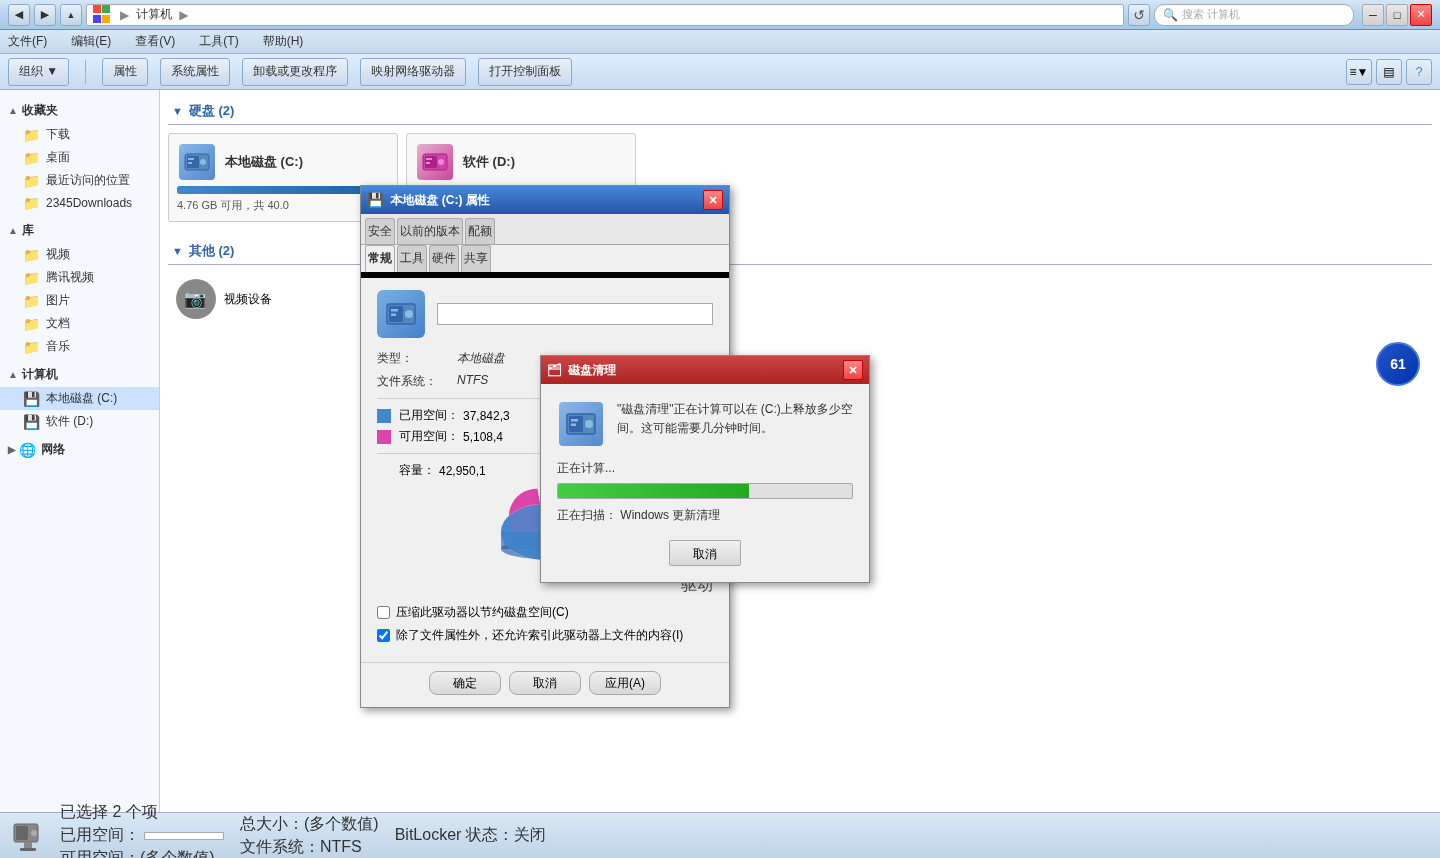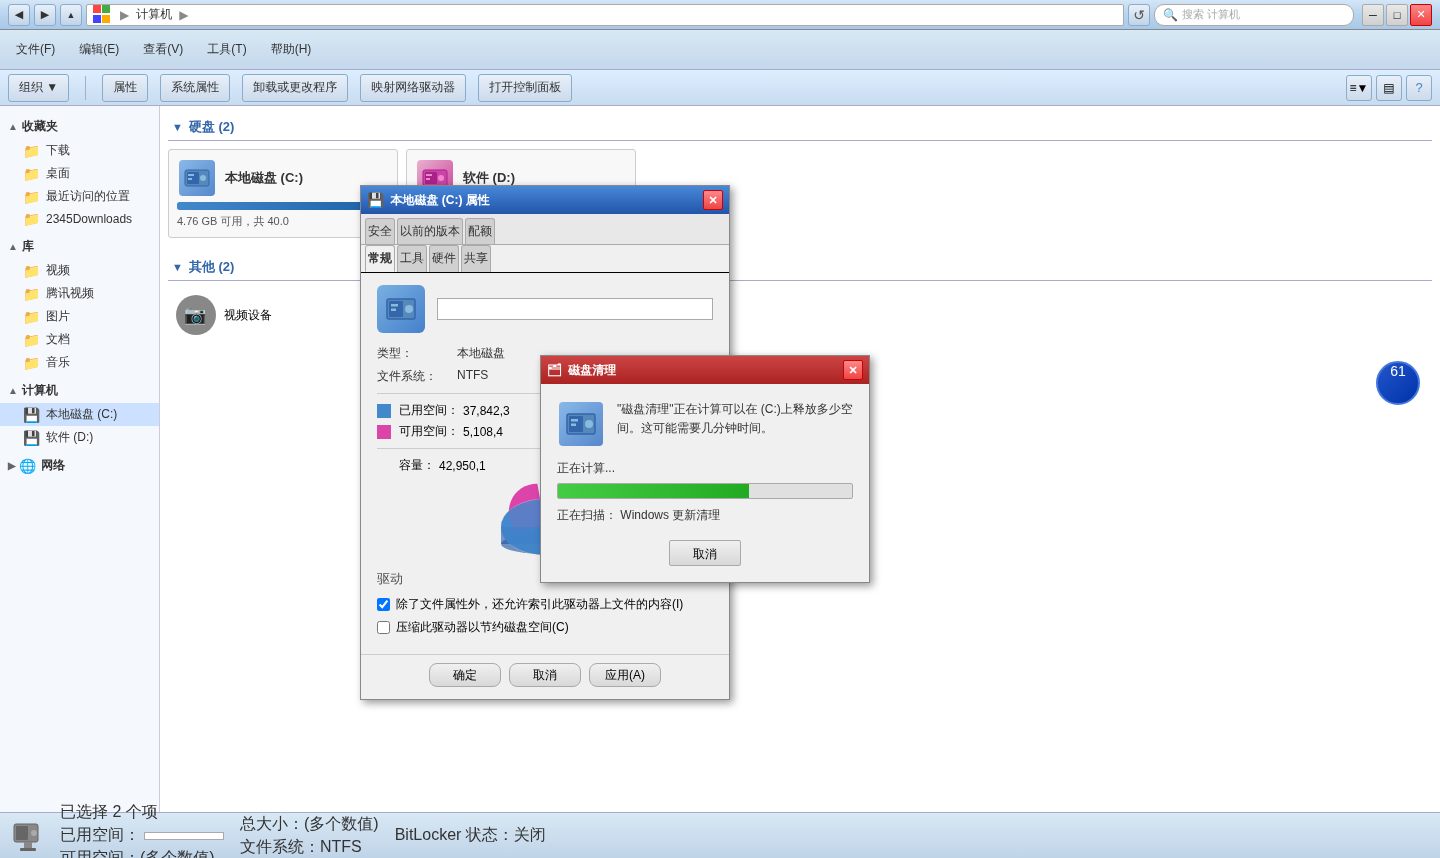--- a/index.html
+++ b/index.html
@@ -106,25 +106,25 @@
       justify-content: center;
       cursor: pointer;
       font-size: 11px;
     }
     .win-ctrl.minimize { background: linear-gradient(to bottom, #e8e8e8, #d0d0d0); border: 1px solid #aaa; }
     .win-ctrl.maximize { background: linear-gradient(to bottom, #e8e8e8, #d0d0d0); border: 1px solid #aaa; }
     .win-ctrl.close { background: linear-gradient(to bottom, #f88, #e44); border: 1px solid #c00; color: white; }
 
     
     .menu-bar {
-      height: 40px;
+      height: 24px;
       background: linear-gradient(to bottom, #d8e8f4, #c4d8ec);
       display: flex;
       align-items: center;
-      padding: 0 8px;
+      padding: 0 0;
       border-bottom: 1px solid #aac;
       gap: 8px;
     }
     .menu-item {
       padding: 2px 8px;
       font-size: 12px;
       color: #333;
       cursor: pointer;
       border-radius: 2px;
     }
@@ -476,20 +476,21 @@
       display: flex;
       margin-bottom: 6px;
       font-size: 12px;
     }
     .dialog-info-label {
       width: 80px;
       color: #333;
     }
     .dialog-info-value {
       color: #333;
+      font-style: italic;
     }
     .dialog-separator {
       height: 1px;
       background: #ccc;
       margin: 8px 0;
     }
     .dialog-space-row {
       display: flex;
       margin-bottom: 4px;
       font-size: 12px;
@@ -502,22 +503,22 @@
       display: inline-block;
     }
     .space-color-box.blue { background: #4488cc; }
     .space-color-box.pink { background: #dd44aa; }
     .dialog-pie {
       margin: 8px auto;
       display: flex;
       justify-content: center;
     }
     .dialog-drive-label-row {
-      text-align: left;
-      font-size: 13px;
+      text-align: right;
+      font-size: 16px;
       color: #555;
       margin-bottom: 4px;
     }
     .dialog-checkboxes {
       margin-top: 8px;
     }
     .dialog-checkbox-row {
       display: flex;
       align-items: center;
       gap: 6px;
@@ -911,21 +912,21 @@
     <div class="dialog-title-bar">
       <span class="dialog-title-icon">💾</span>
       <span class="dialog-title-text">本地磁盘 (C:) 属性</span>
       <div class="dialog-close-btn">✕</div>
     </div>
     <div class="dialog-tabs">
       <div class="dialog-tab">安全</div>
       <div class="dialog-tab">以前的版本</div>
       <div class="dialog-tab">配额</div>
     </div>
-    <div class="dialog-tabs" style="padding-top:0;background:#f0f0f0;border-top:none;border-bottom:1px solid #000000;">
+    <div class="dialog-tabs" style="padding-top:0;background:#f0f0f0;border-top:none;border-bottom:6px solid #000000;">
       <div class="dialog-tab active">常规</div>
       <div class="dialog-tab">工具</div>
       <div class="dialog-tab">硬件</div>
       <div class="dialog-tab">共享</div>
     </div>
     <div class="dialog-content">
       <div class="dialog-icon-row">
         <div class="dialog-drive-icon">
           <svg width="32" height="32" viewBox="0 0 32 32" fill="none">
             <rect x="2" y="6" width="28" height="20" rx="2" fill="#5588bb" stroke="#3366aa" stroke-width="1.5"></rect>
@@ -983,26 +984,26 @@
           <path d="M50,45 L94,45 A44,28 0 0,1 62,18 Z" fill="#dd44aa"></path>
         </svg>
       </div>
 
       <div class="dialog-drive-label-row">
         <span>驱动</span>
       </div>
 
       <div class="dialog-checkboxes">
         <div class="dialog-checkbox-row">
+          <input type="checkbox" style="">
+          <span>压缩此驱动器以节约磁盘空间(C)</span>
+        </div>
+        <div class="dialog-checkbox-row">
           <input type="checkbox" checked="" style="">
           <span>除了文件属性外，还允许索引此驱动器上文件的内容(I)</span>
-        </div>
-        <div class="dialog-checkbox-row">
-          <input type="checkbox" style="">
-          <span>压缩此驱动器以节约磁盘空间(C)</span>
         </div>
       </div>
     </div>
 
     <div class="dialog-footer">
       <div class="dialog-btn">确定</div>
       <div class="dialog-btn">取消</div>
       <div class="dialog-btn">应用(A)</div>
     </div>
   </div>
@@ -1040,17 +1041,17 @@
       </div>
 
       <div class="cleanup-scan-status">正在扫描：  Windows 更新清理</div>
 
       <div style="display:flex;justify-content:flex-end;">
         <div class="cleanup-cancel-btn">取消</div>
       </div>
     </div>
   </div>
 
-  <div style="position:absolute;top:361px;right:20px;width:44px;height:44px;background:linear-gradient(135deg,#2255cc,#0033aa);border-radius:50%;display:flex;justify-content:center;color:white;font-size:14px;font-weight:normal;border:2px solid #4477dd;">
+  <div style="position:absolute;top:342px;right:20px;width:44px;height:44px;background:linear-gradient(135deg,#2255cc,#0033aa);border-radius:50%;display:flex;align-items:center;justify-content:center;color:white;font-size:14px;font-weight:bold;border:2px solid #4477dd;">
     <span>61</span>
   </div>
 
 </div>
 
 </body></html>

